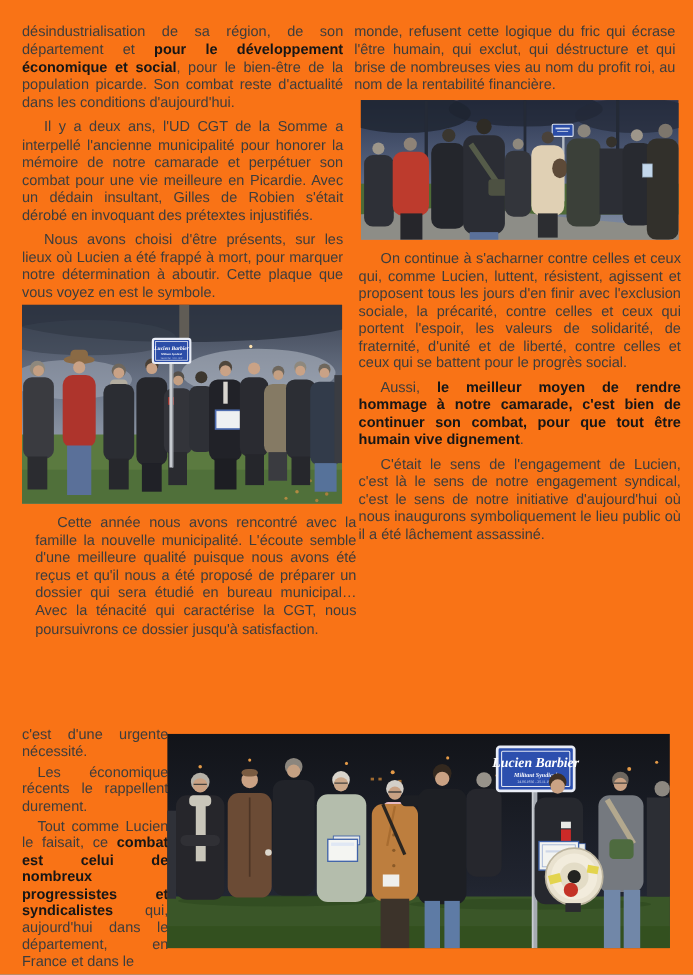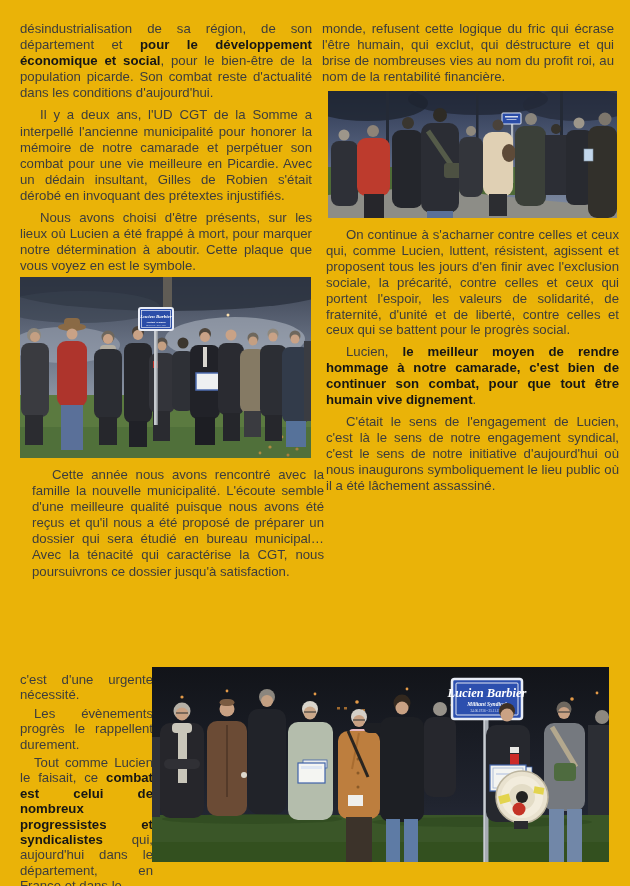--- a/index.html
+++ b/index.html
@@ -1,27 +1,27 @@
 <!DOCTYPE html>
 <html lang="fr"><head>
 <meta charset="utf-8">
 <style>
   html,body{margin:0;padding:0;background:#9a9a9a;}
   .page{
-    position:relative;width:630px;height:886px;margin:0 auto;background:#eab308;
+    position:relative;width:630px;height:886px;margin:0 auto;background:#f97316;
     overflow:hidden;font-family:"Liberation Sans",sans-serif;color:#3d3d3d;
   }
   .tb{position:absolute;text-align:justify;font-size:13.2px;line-height:16.1px;}
   .tb p{margin:0 0 6px 0;text-indent:20px;}
   .tb p.cont{text-indent:0;}
   .tb p.force-just{text-align-last:justify;}
   .tb b{color:#161616;}
   .narrow{line-height:15.4px;}
   .narrow p{margin:0 0 3px 0;text-indent:14px;}
-  .narrow p.cont{text-indent:0;margin-top:12px;}
+  .narrow p.cont{text-indent:0;}
   .col-left-top{left:20px;top:21px;width:292px;}
   .col-left-mid{left:32px;top:467px;width:292px;}
   .col-left-narrow{left:20px;top:660px;width:133px;}
   .col-right-top{left:322px;top:21px;width:292px;}
   .col-right-mid{left:326px;top:227px;width:293px;line-height:15.9px;}
   .photo{position:absolute;display:block;}
   .photo1{left:20px;top:277px;}
   .photo2{left:328px;top:91px;}
   .photo3{left:152px;top:667px;}
   svg{display:block;}
@@ -123,21 +123,21 @@
       <text x="136" y="49.4" text-anchor="middle" font-family="'Liberation Serif',serif" font-size="2" fill="#d7e0f2">24.06.1936 - 25.11.1987</text>
     </g>
   </svg>
 
   <div class="tb col-left-mid">
     <p>Cette année nous avons rencontré avec la famille la nouvelle municipalité. L'écoute semble d'une meilleure qualité puisque nous avons été reçus et qu'il nous a été proposé de préparer un dossier qui sera étudié en bureau municipal… Avec la ténacité qui caractérise la CGT, nous poursuivrons ce dossier jusqu'à satisfaction.</p>
   </div>
 
   <div class="tb narrow col-left-narrow">
     <p class="cont">c'est d'une urgente nécessité.</p>
-    <p>Les évènements progrès le rappellent durement.</p>
+    <p>Les économique récents le rappellent durement.</p>
     <p><span>Tout comme Lucien le faisait, ce </span><b>combat est celui de nombreux progressistes et syndicalistes</b><span> qui, aujourd'hui dans le département, en France et dans le</span></p>
   </div>
 
   <div class="tb col-right-top">
     <p class="cont">monde, refusent cette logique du fric qui écrase l'être humain, qui exclut, qui déstructure et qui brise de nombreuses vies au nom du profit roi, au nom de la rentabilité financière.</p>
   </div>
 
   <svg class="photo photo2" width="289" height="127" viewBox="0 0 289 127">
     <defs>
       <linearGradient id="p2sky" x1="0" y1="0" x2="0" y2="1">
@@ -200,21 +200,21 @@
       <circle cx="251" cy="32" r="5.5" fill="#9d968a"></circle>
         <rect x="238" y="39" width="27" height="75" rx="8" fill="#282a30"></rect>
       <circle cx="277" cy="28" r="6.5" fill="#7d766c"></circle>
       <rect x="260" y="35" width="29" height="92" rx="9" fill="#32302b"></rect>
       <rect x="256" y="58" width="9" height="12" fill="#c3d7ec" stroke="#8899aa" stroke-width="0.6"></rect>
     </g>
   </svg>
 
   <div class="tb col-right-mid">
     <p>On continue à s'acharner contre celles et ceux qui, comme Lucien, luttent, résistent, agissent et proposent tous les jours d'en finir avec l'exclusion sociale, la précarité, contre celles et ceux qui portent l'espoir, les valeurs de solidarité, de fraternité, d'unité et de liberté, contre celles et ceux qui se battent pour le progrès social.</p>
-    <p><span>Lucien, </span><b>le meilleur moyen de rendre hommage à notre camarade, c'est bien de continuer son combat, pour que tout être humain vive dignement</b><span>.</span></p>
+    <p><span>Aussi, </span><b>le meilleur moyen de rendre hommage à notre camarade, c'est bien de continuer son combat, pour que tout être humain vive dignement</b><span>.</span></p>
     <p>C'était le sens de l'engagement de Lucien, c'est là le sens de notre engagement syndical, c'est le sens de notre initiative d'aujourd'hui où nous inaugurons symboliquement le lieu public où il a été lâchement assassiné.</p>
   </div>
 
   <svg class="photo photo3" width="457" height="195" viewBox="0 0 457 195">
     <defs>
       <linearGradient id="p3sky" x1="0" y1="0" x2="0" y2="1">
         <stop offset="0" stop-color="#121419"></stop>
           <stop offset="0.7" stop-color="#20242f"></stop>
           <stop offset="1" stop-color="#2b3040"></stop>
       </linearGradient>

